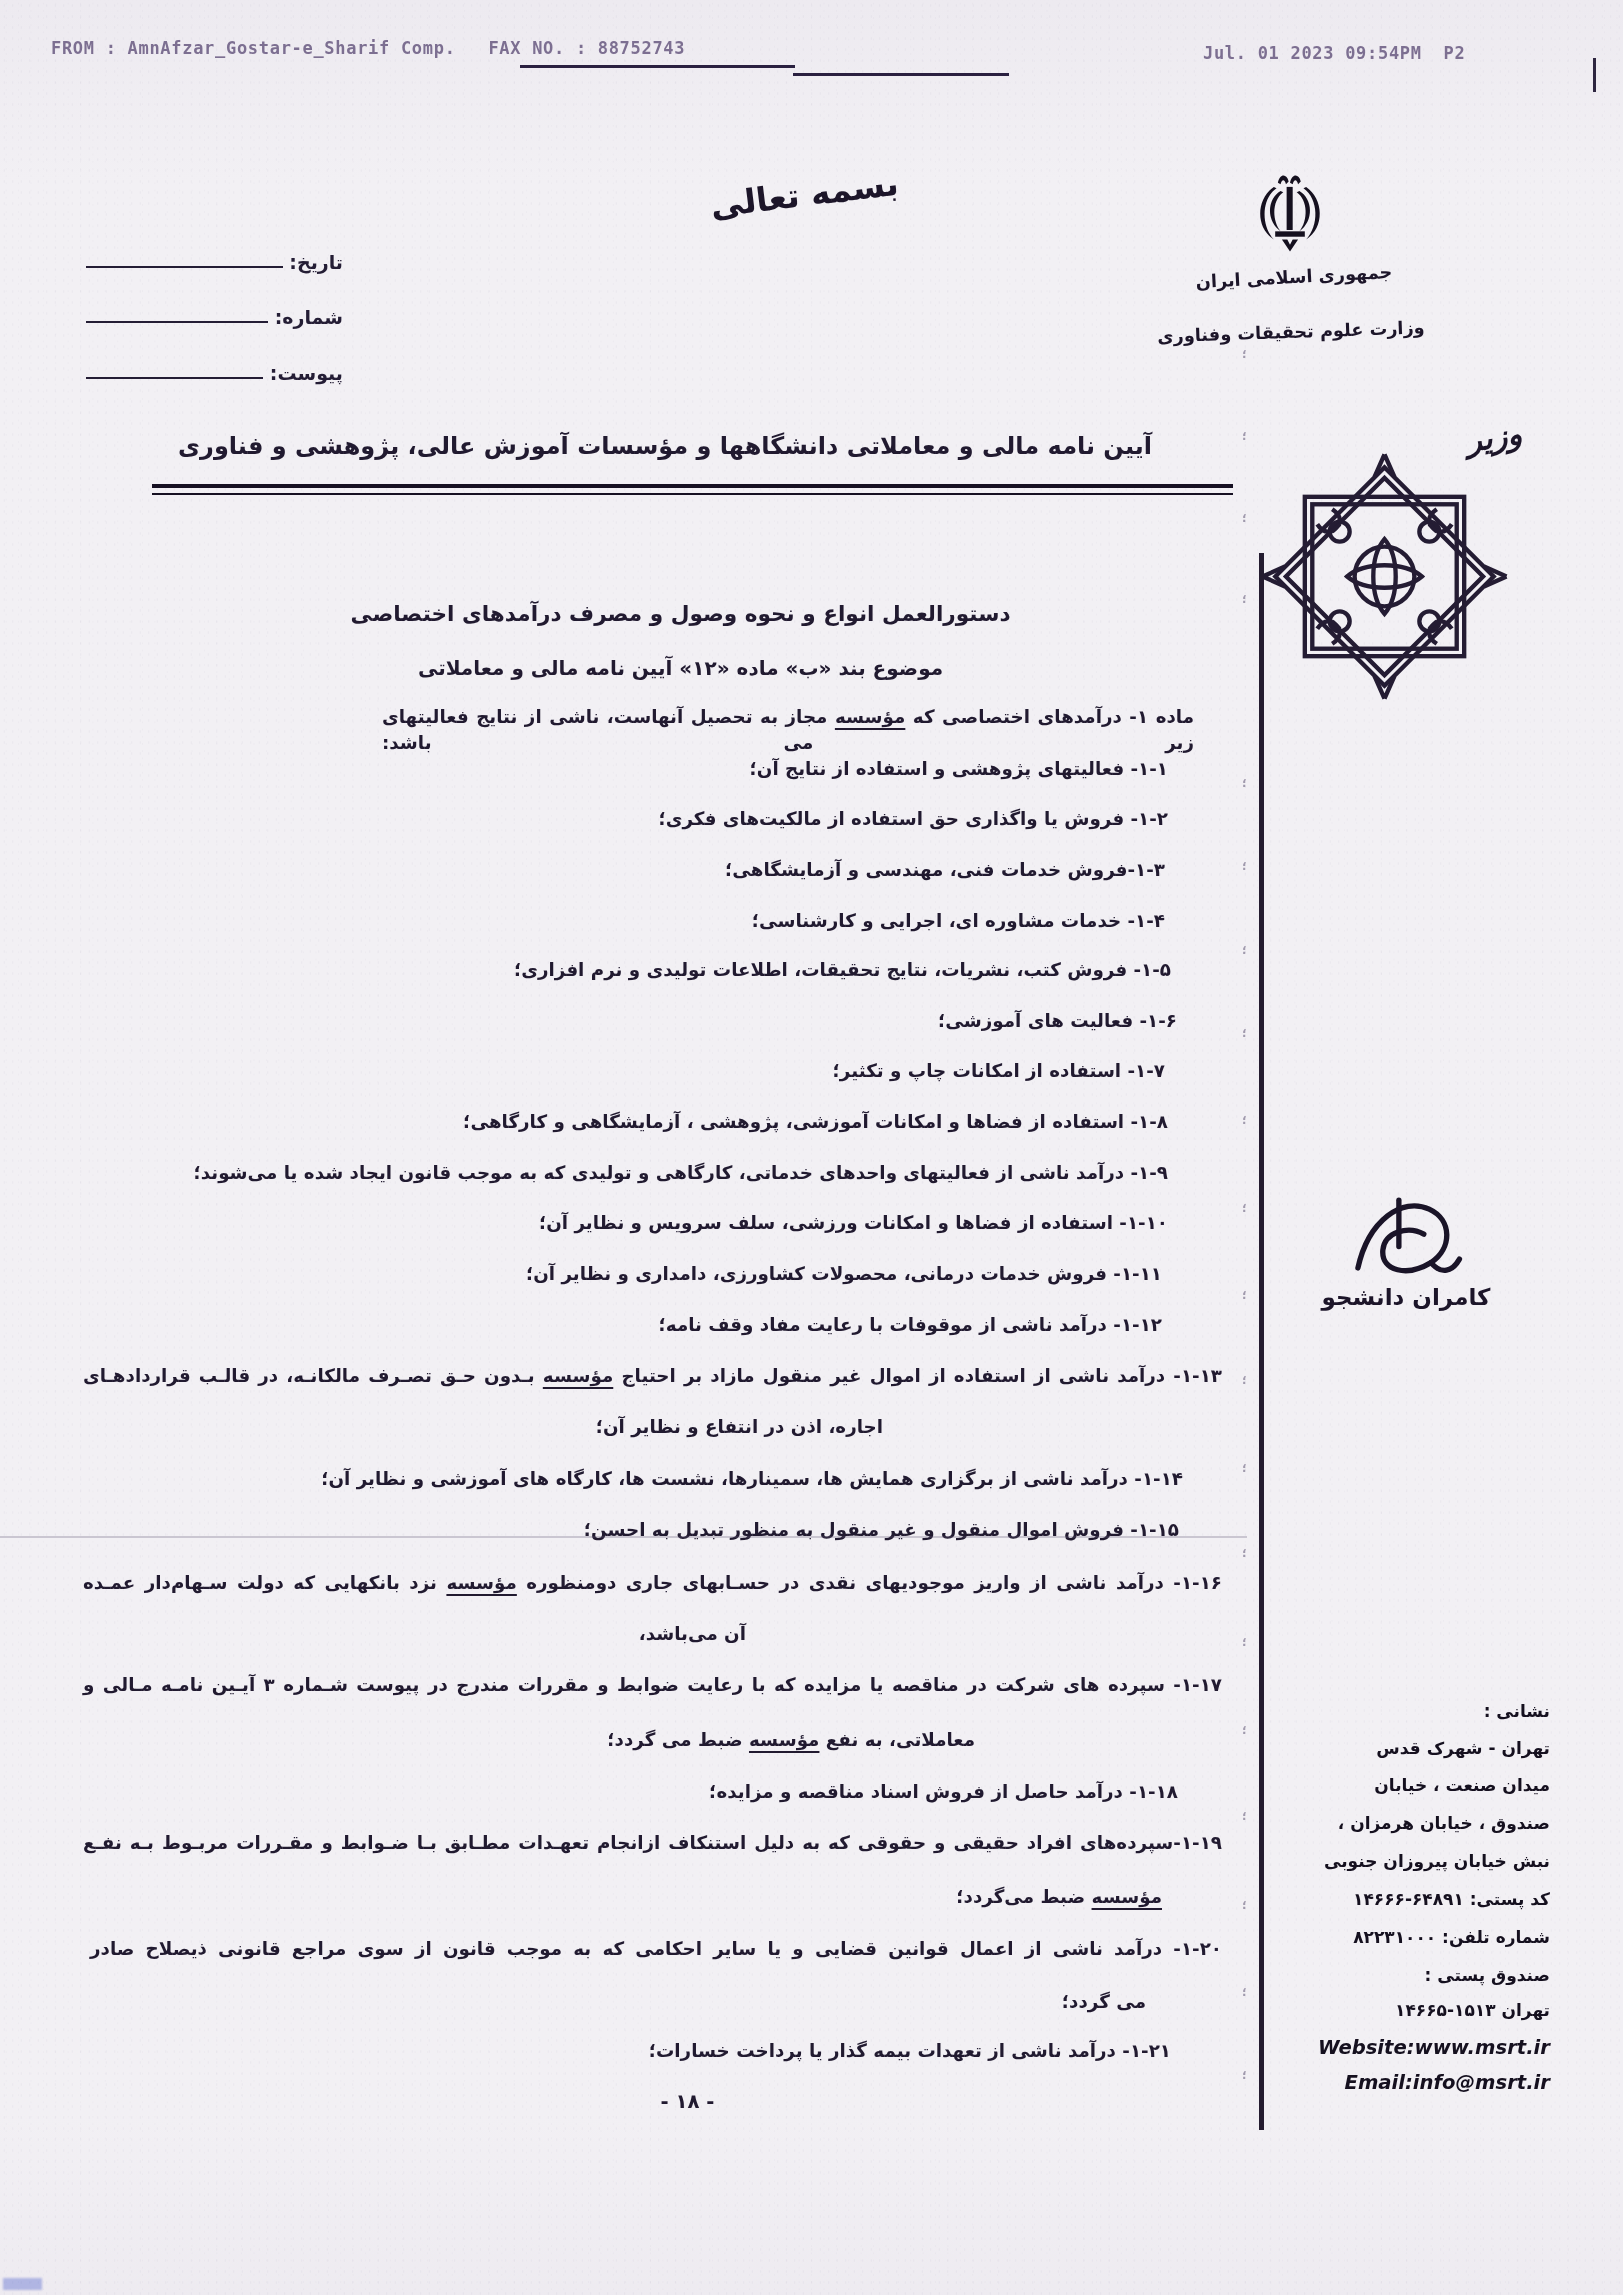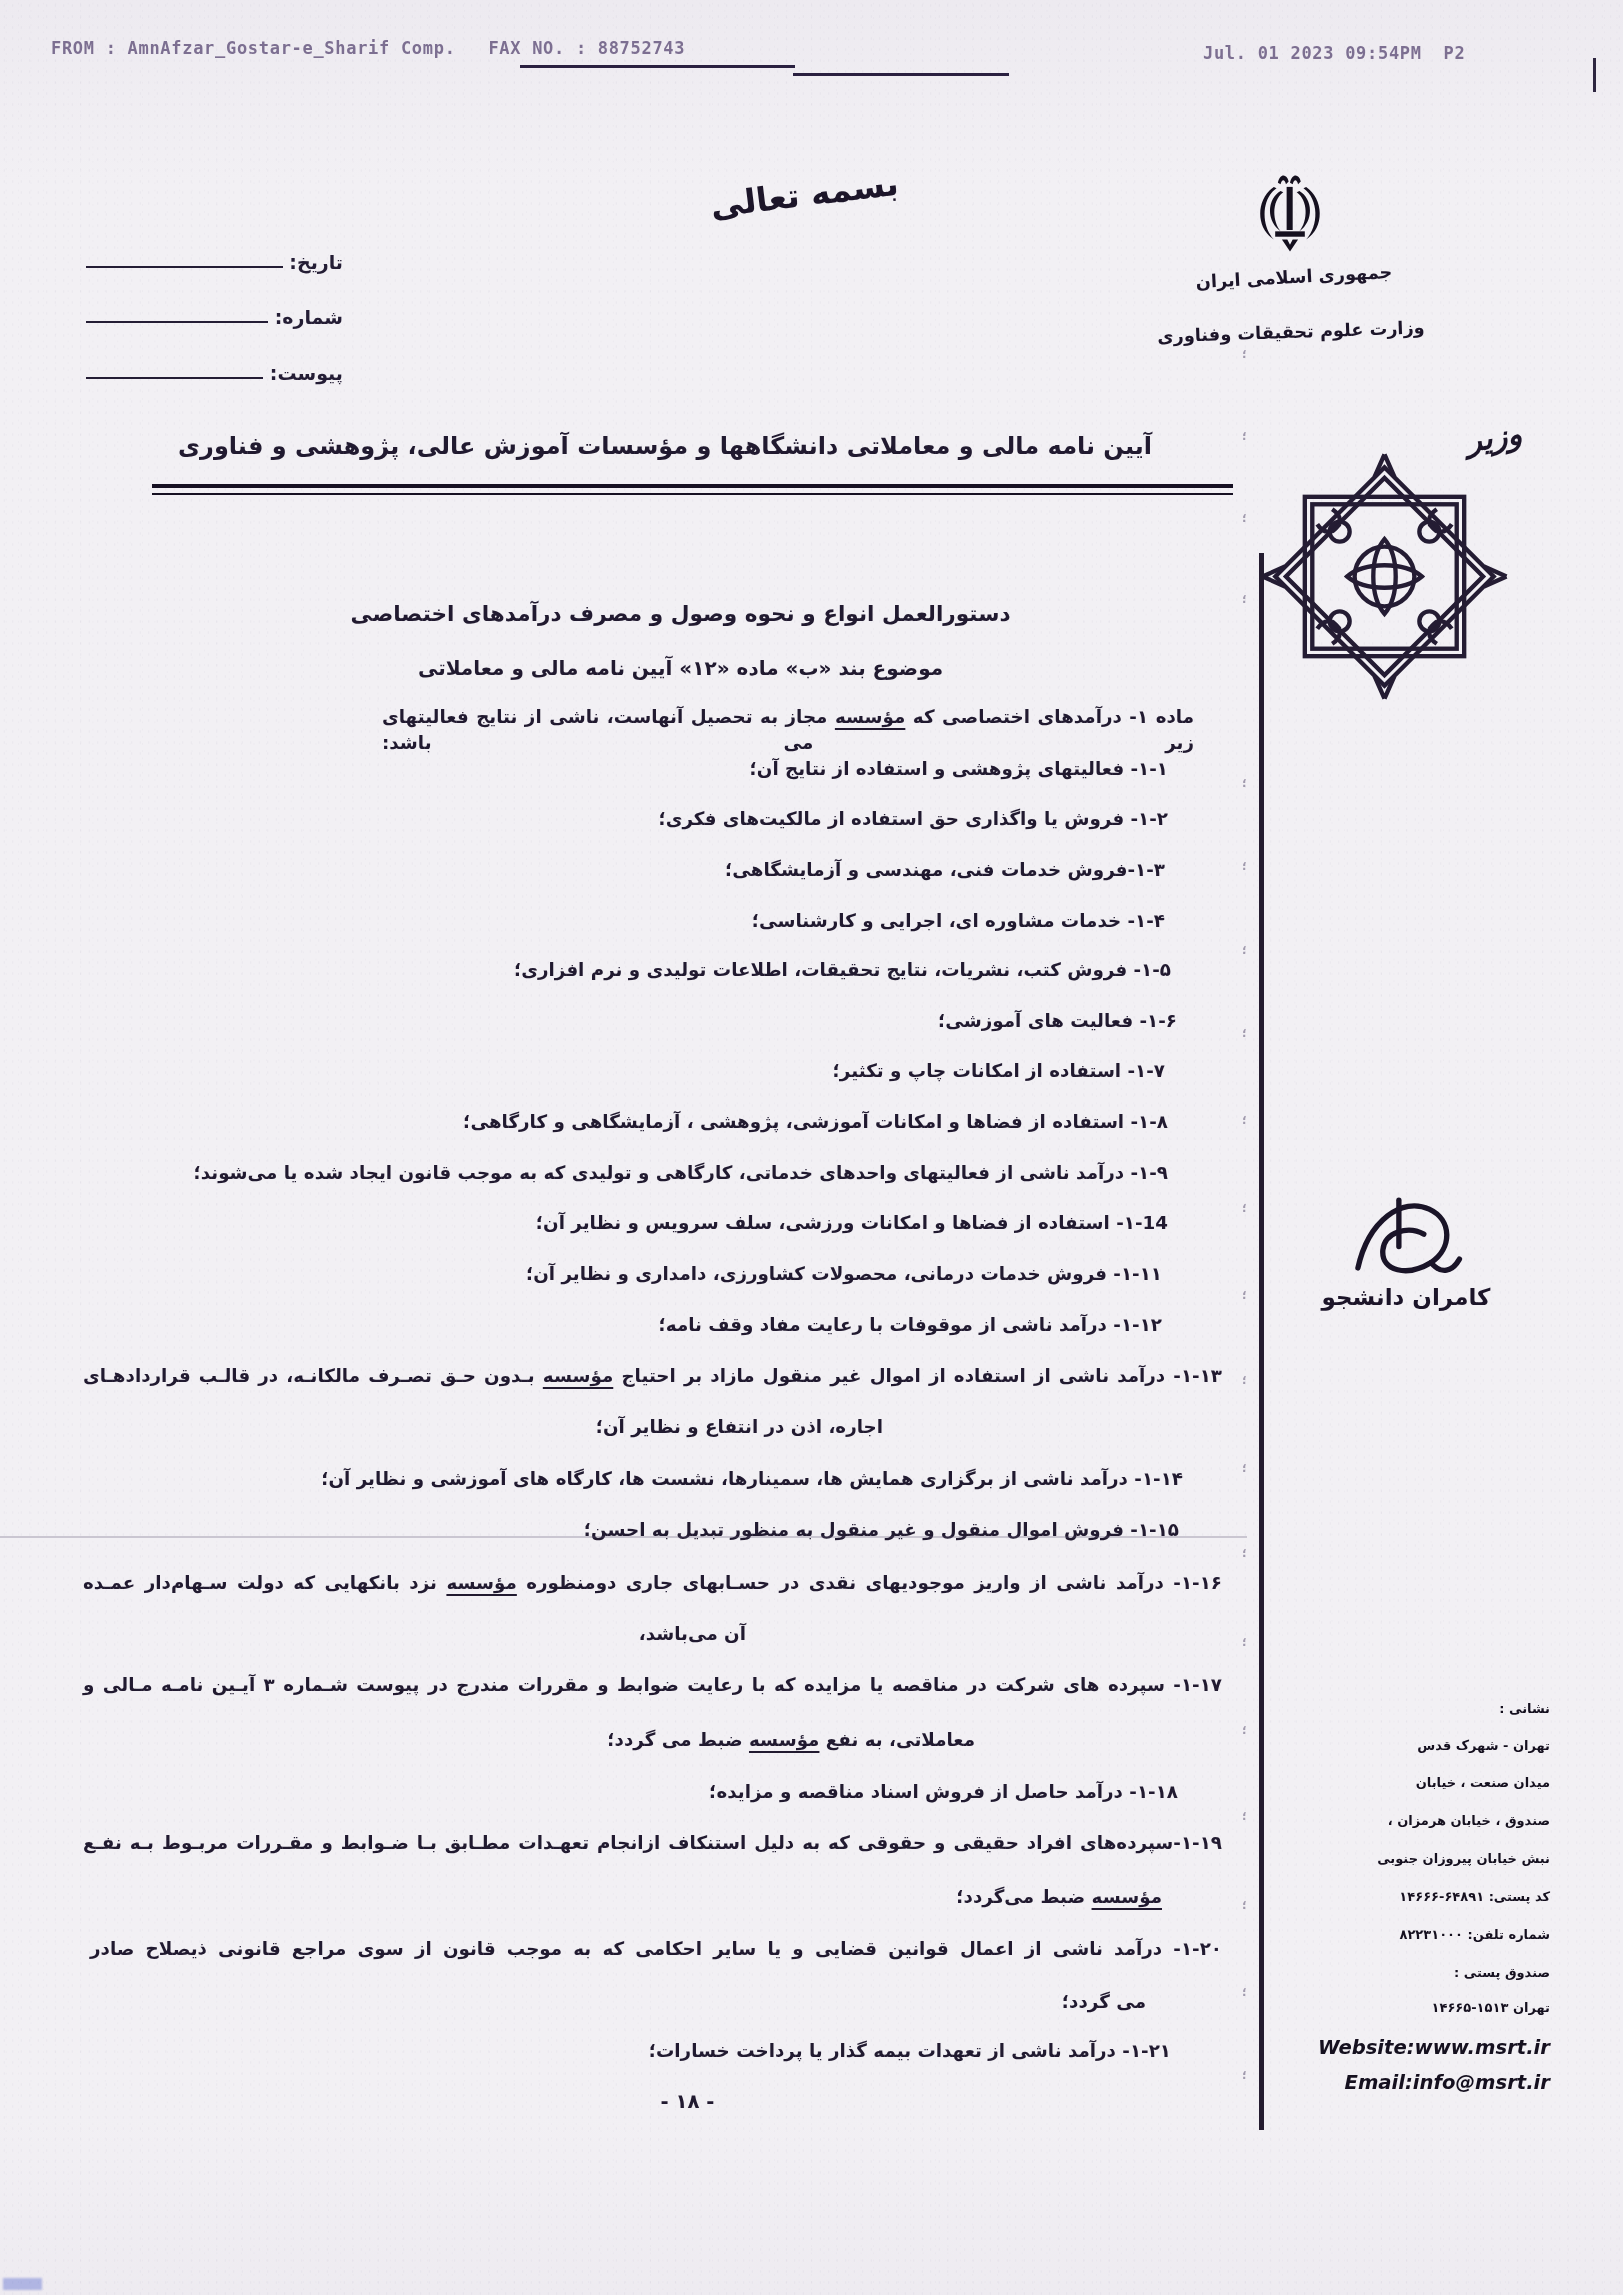--- a/index.html
+++ b/index.html
@@ -28,21 +28,21 @@
     font-size:17px;font-weight:bold;color:rgba(92,76,118,.78);
     letter-spacing:0.7px;white-space:nowrap;filter:blur(0.4px);
   }
   .center{text-align:center;}
   .fieldrow{
     position:absolute;display:flex;direction:rtl;align-items:flex-end;
     font-weight:bold;font-size:19px;color:#241d35;white-space:nowrap;
   }
   .fieldrow .blank{flex:1;border-bottom:2.6px solid #241d35;margin:0 6.5px 4.6px 0;height:0.7px;}
   .rc{position:absolute;font-weight:bold;color:#1c1529;white-space:nowrap;}
-  .contact-line{position:absolute;right:73px;font-weight:bold;font-size:13px;color:#15101f;direction:rtl;text-align:right;white-space:nowrap;}
+  .contact-line{position:absolute;right:73px;font-weight:bold;font-size:17px;color:#15101f;direction:rtl;text-align:right;white-space:nowrap;}
   .latin{font-style:italic;font-size:19.6px;direction:ltr;}
   .num{direction:ltr;unicode-bidi:embed;display:inline-block;}
   .rule{position:absolute;border-top:4.6px solid #161022;border-bottom:2px solid #161022;height:5.2px;background:transparent;}
   .bleed{position:absolute;font-size:11.8px;color:rgba(62,50,88,.45);font-weight:bold;}
   .streak{position:absolute;background:rgba(100,88,120,.28);}
   svg{display:block;}
 </style>
 </head>
 <body>
 
@@ -97,21 +97,21 @@
   </div>
   <div class="line" style="top:756px;right:455px;">۱-۱- فعالیتهای پژوهشی و استفاده از نتایج آن؛</div>
   <div class="line" style="top:806px;right:455px;">۱-۲- فروش یا واگذاری حق استفاده از مالکیت‌های فکری؛</div>
   <div class="line" style="top:857px;right:458px;">۱-۳-فروش خدمات فنی، مهندسی و آزمایشگاهی؛</div>
   <div class="line" style="top:908px;right:458px;">۱-۴- خدمات مشاوره ای، اجرایی و کارشناسی؛</div>
   <div class="line" style="top:957px;right:452px;">۱-۵- فروش کتب، نشریات، نتایج تحقیقات، اطلاعات تولیدی و نرم افزاری؛</div>
   <div class="line" style="top:1008px;right:446px;">۱-۶- فعالیت های آموزشی؛</div>
   <div class="line" style="top:1058px;right:458px;">۱-۷- استفاده از امکانات چاپ و تکثیر؛</div>
   <div class="line" style="top:1109px;right:455px;">۱-۸- استفاده از فضاها و امکانات آموزشی، پژوهشی ، آزمایشگاهی و کارگاهی؛</div>
   <div class="line" style="top:1160px;right:455px;">۱-۹- درآمد ناشی از فعالیتهای واحدهای خدماتی، کارگاهی و تولیدی که به موجب قانون ایجاد شده یا می‌شوند؛</div>
-  <div class="line" style="top:1210px;right:455px;">۱-14- استفاده از فضاها و امکانات ورزشی، سلف سرویس و نظایر آن؛</div>
+  <div class="line" style="top:1210px;right:455px;">۱-۱۰- استفاده از فضاها و امکانات ورزشی، سلف سرویس و نظایر آن؛</div>
   <div class="line" style="top:1261px;right:461px;">۱-۱۱- فروش خدمات درمانی، محصولات کشاورزی، دامداری و نظایر آن؛</div>
   <div class="line" style="top:1312px;right:461px;">۱-۱۲- درآمد ناشی از موقوفات با رعایت مفاد وقف نامه؛</div>
   <div class="line wide" style="top:1363px;right:401px;width:1139px;">
     <span>۱-۱۳- درآمد ناشی از استفاده از اموال غیر منقول مازاد بر احتیاج </span><span class="em">مؤسسه</span><span> بـدون حـق تصـرف مالکانـه، در قالـب قراردادهـای</span>
   </div>
   <div class="line" style="top:1414px;right:740px;">اجاره، اذن در انتفاع و نظایر آن؛</div>
   <div class="line" style="top:1466px;right:440px;">۱-۱۴- درآمد ناشی از برگزاری همایش ها، سمینارها، نشست ها، کارگاه های آموزشی و  نظایر آن؛</div>
   <div class="line" style="top:1517px;right:444px;">۱-۱۵- فروش اموال منقول و غیر منقول به منظور تبدیل به احسن؛</div>
   <div class="line wide" style="top:1570px;right:401px;width:1139px;">
     <span>۱-۱۶- درآمد ناشی از واریز موجودیهای نقدی در حسـابهای جاری دومنظوره </span><span class="em">مؤسسه</span><span> نزد بانکهایی که دولت سـهام‌دار عمـده</span>

